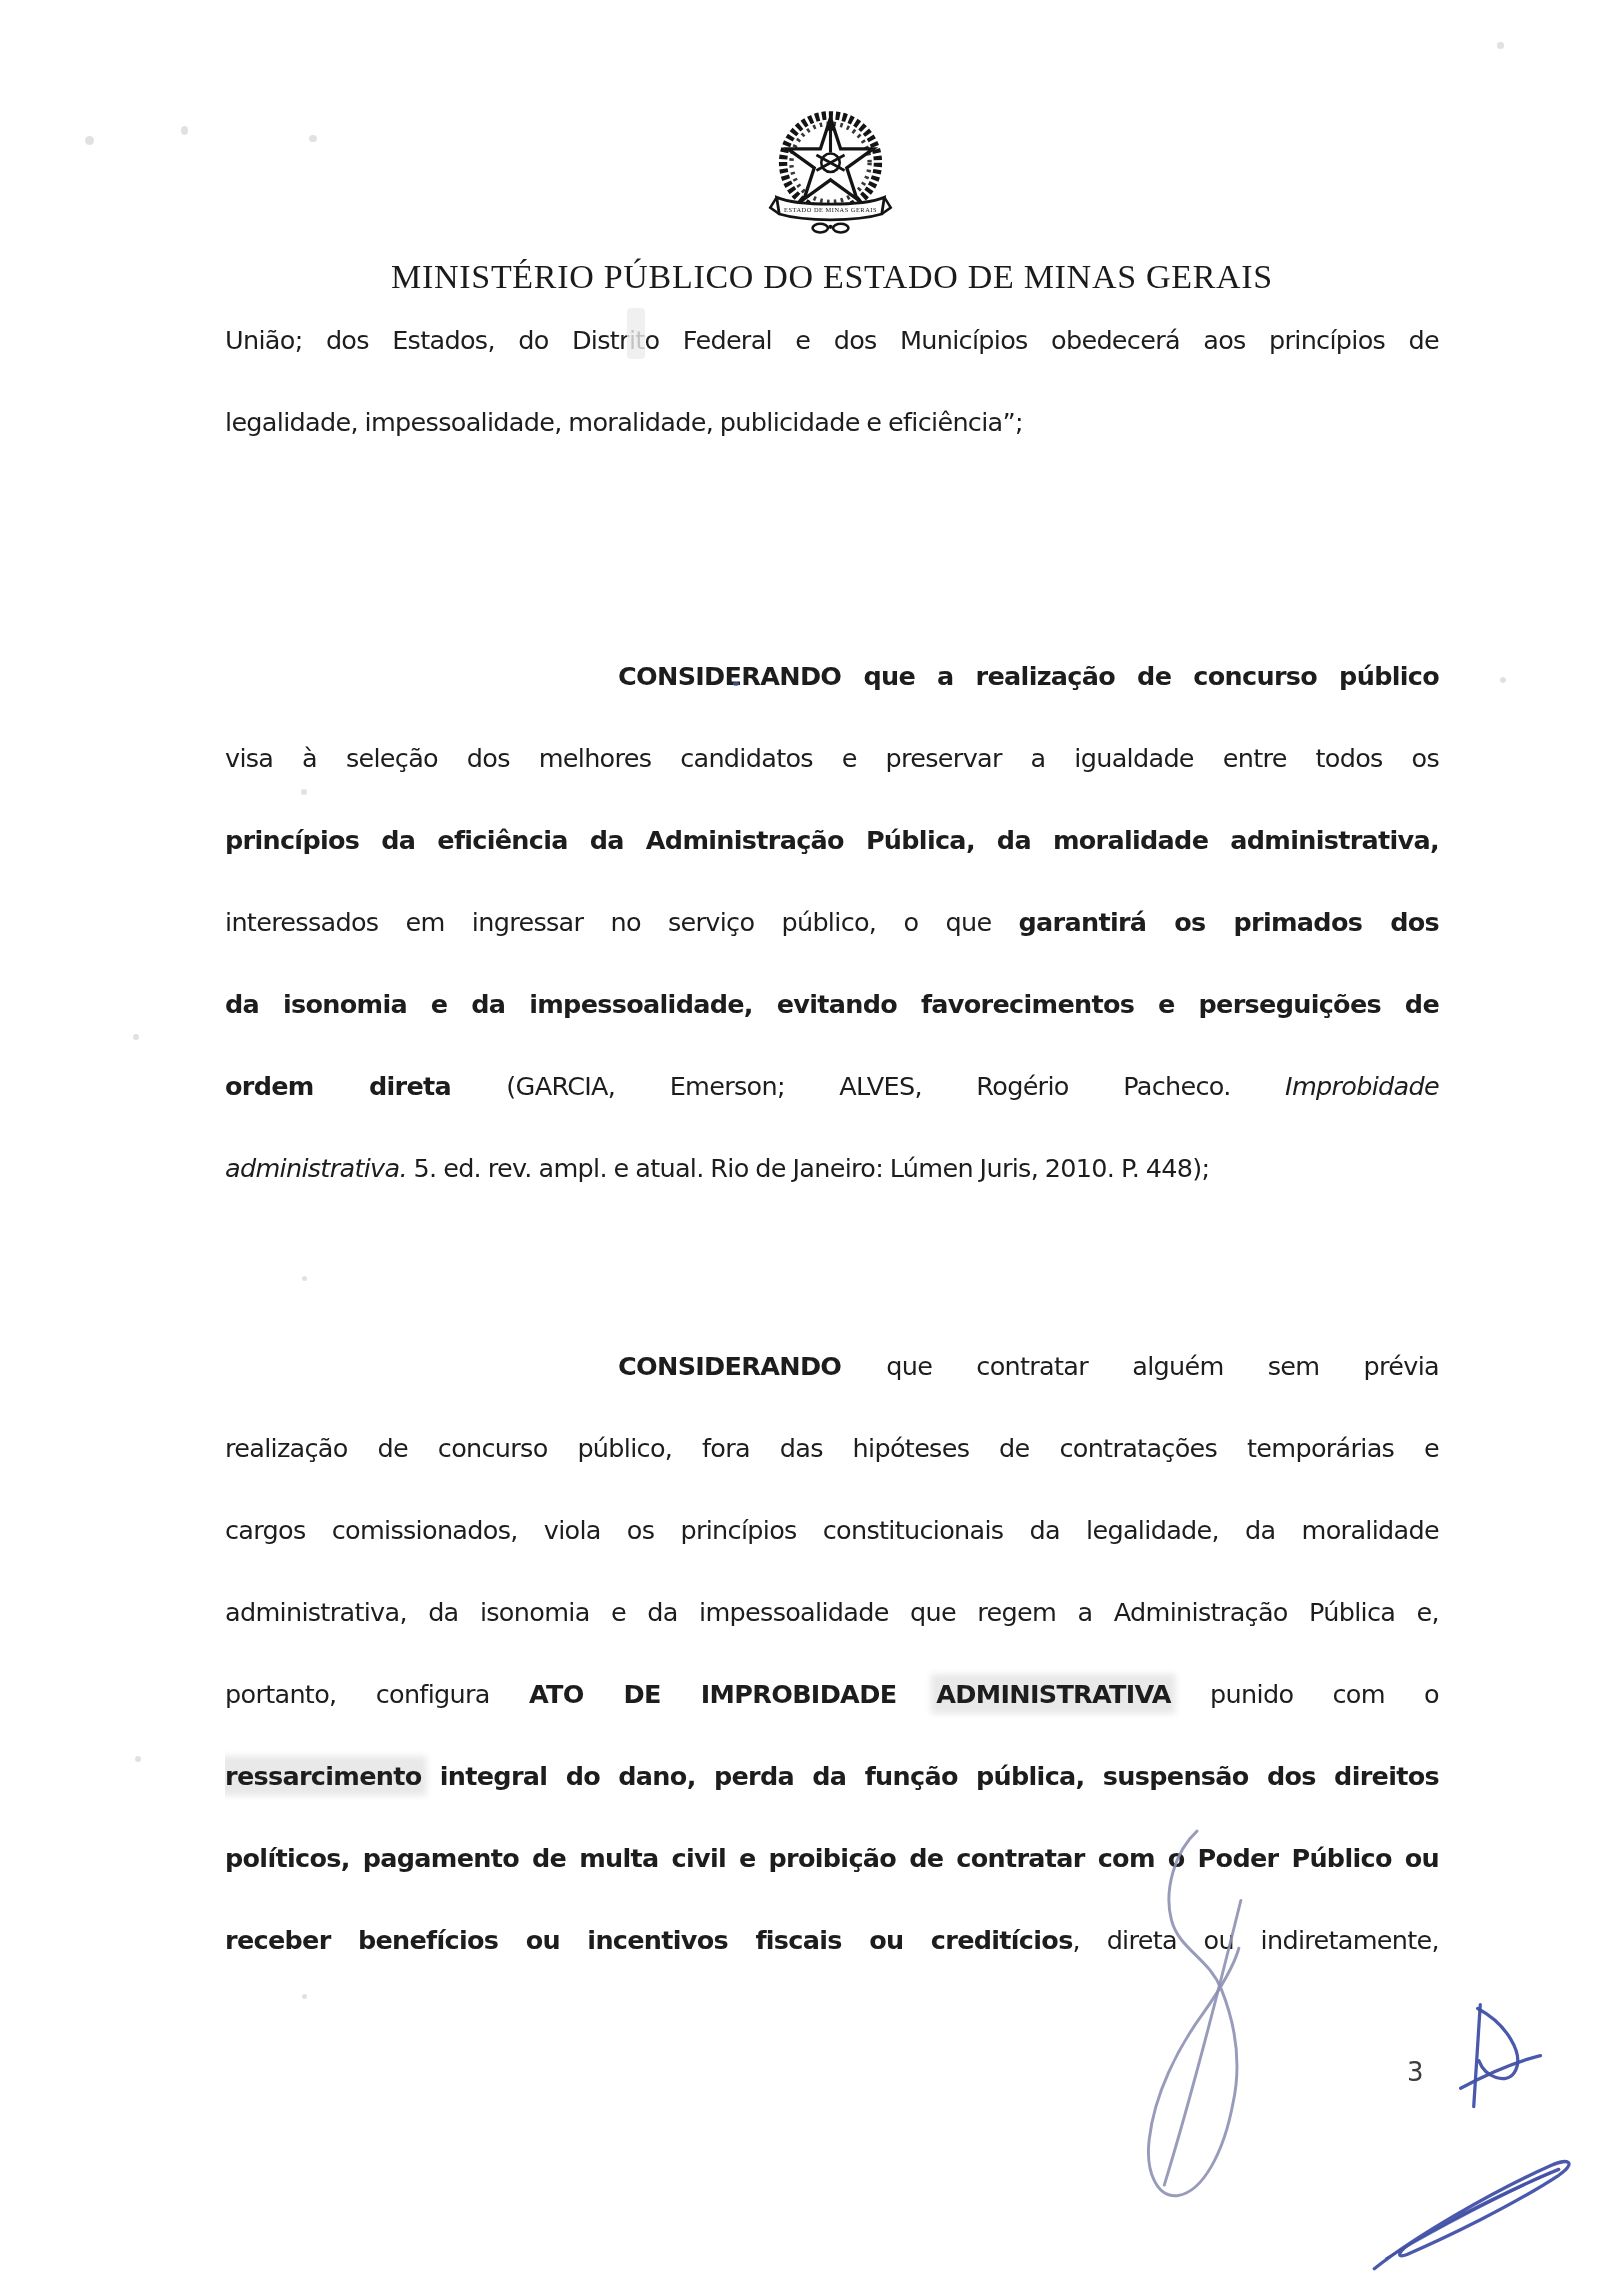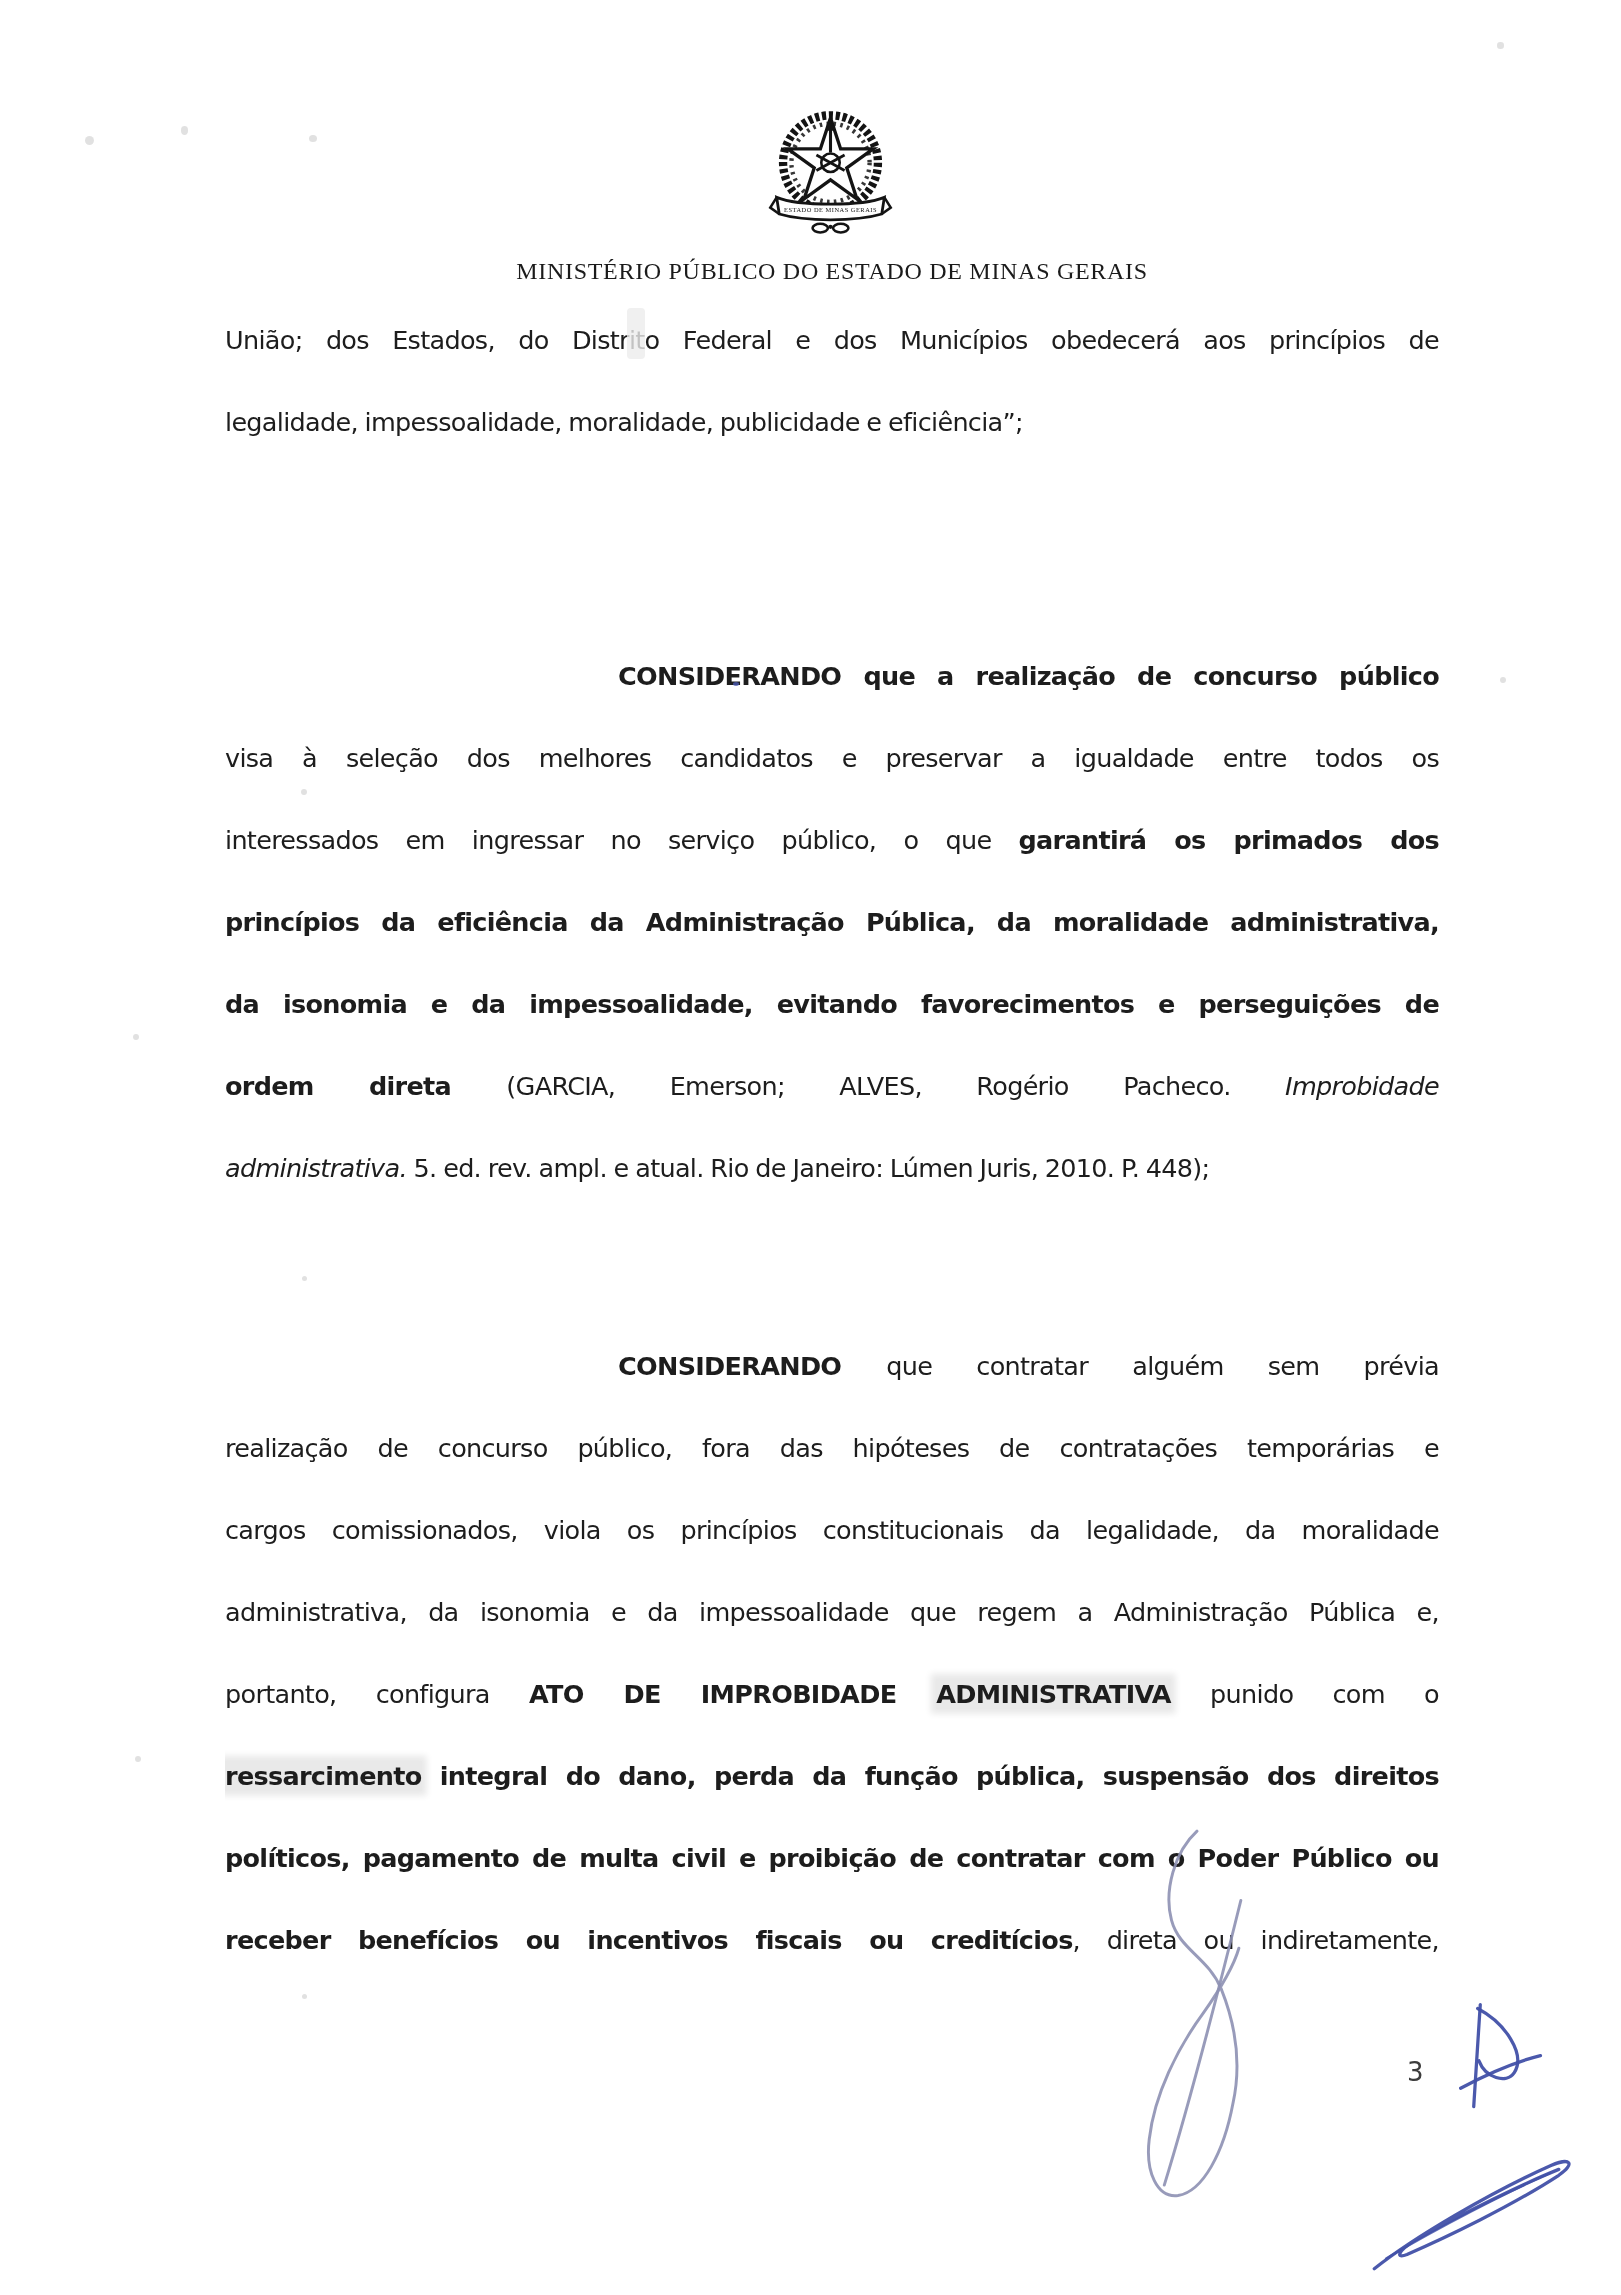--- a/index.html
+++ b/index.html
@@ -13,21 +13,21 @@
   }
   
   .emblem-wrap{
     position:absolute;left:760px;top:103px;width:141px;height:140px;
   }
   .emblem-wrap svg{width:100%;height:100%;}
   .org-name{
     position:absolute;left:0;right:0;top:258px;
     text-align:center;
     font-family:"Liberation Serif","DejaVu Serif",serif;
-    font-size:24px;letter-spacing:0.7px;color:#1b1b1b;
+    font-size:34px;letter-spacing:0.7px;color:#1b1b1b;
     white-space:nowrap;
   }
   .org-name .shift{position:relative;left:21px;}
   
   .text-block{
     position:absolute;left:221px;top:0;width:1214px;
     font-size:25.5px;letter-spacing:-0.7px;word-spacing:-0.7px;
   }
   .paragraph{position:absolute;left:4px;width:100%;}
   .paragraph.p0{top:299px;}
@@ -102,22 +102,22 @@
   </div>
 
   <section class="text-block">
     <div class="paragraph p0">
         <div class="line"><span class="seg r">União; dos Estados, do Distrito Federal e dos Municípios obedecerá aos princípios de</span></div>
         <div class="line no-just"><span class="seg r">legalidade, impessoalidade, moralidade, publicidade e eficiência”;</span></div>
       </div>
     <div class="paragraph p1">
         <div class="line indent"><span class="seg b">CONSIDERANDO que a realização de concurso público</span></div>
         <div class="line"><span class="seg r">visa à seleção dos melhores candidatos e preservar a igualdade entre todos os</span></div>
+        <div class="line"><span class="seg b">princípios da eficiência da Administração Pública, da moralidade administrativa,</span></div>
         <div class="line"><span class="seg r">interessados em ingressar no serviço público, o que </span><span class="seg b">garantirá os primados dos</span></div>
-        <div class="line"><span class="seg b">princípios da eficiência da Administração Pública, da moralidade administrativa,</span></div>
         <div class="line"><span class="seg b">da isonomia e da impessoalidade, evitando favorecimentos e perseguições de</span></div>
         <div class="line"><span class="seg b">ordem direta </span><span class="seg r">(GARCIA, Emerson; ALVES, Rogério Pacheco. </span><span class="seg i">Improbidade</span></div>
         <div class="line no-just"><span class="seg i">administrativa.</span><span class="seg r"> 5. ed. rev. ampl. e atual. Rio de Janeiro: Lúmen Juris, 2010. P. 448);</span></div>
       </div>
     <div class="paragraph p2">
         <div class="line indent"><span class="seg b">CONSIDERANDO </span><span class="seg r">que contratar alguém sem prévia</span></div>
         <div class="line"><span class="seg r">realização de concurso público, fora das hipóteses de contratações temporárias e</span></div>
         <div class="line"><span class="seg r">cargos comissionados, viola os princípios constitucionais da legalidade, da moralidade</span></div>
         <div class="line"><span class="seg r">administrativa, da isonomia e da impessoalidade que regem a Administração Pública e,</span></div>
         <div class="line"><span class="seg r">portanto, configura </span><span class="seg b">ATO DE IMPROBIDADE </span><span class="seg bh">ADMINISTRATIVA</span><span class="seg r"> punido com o</span></div>

